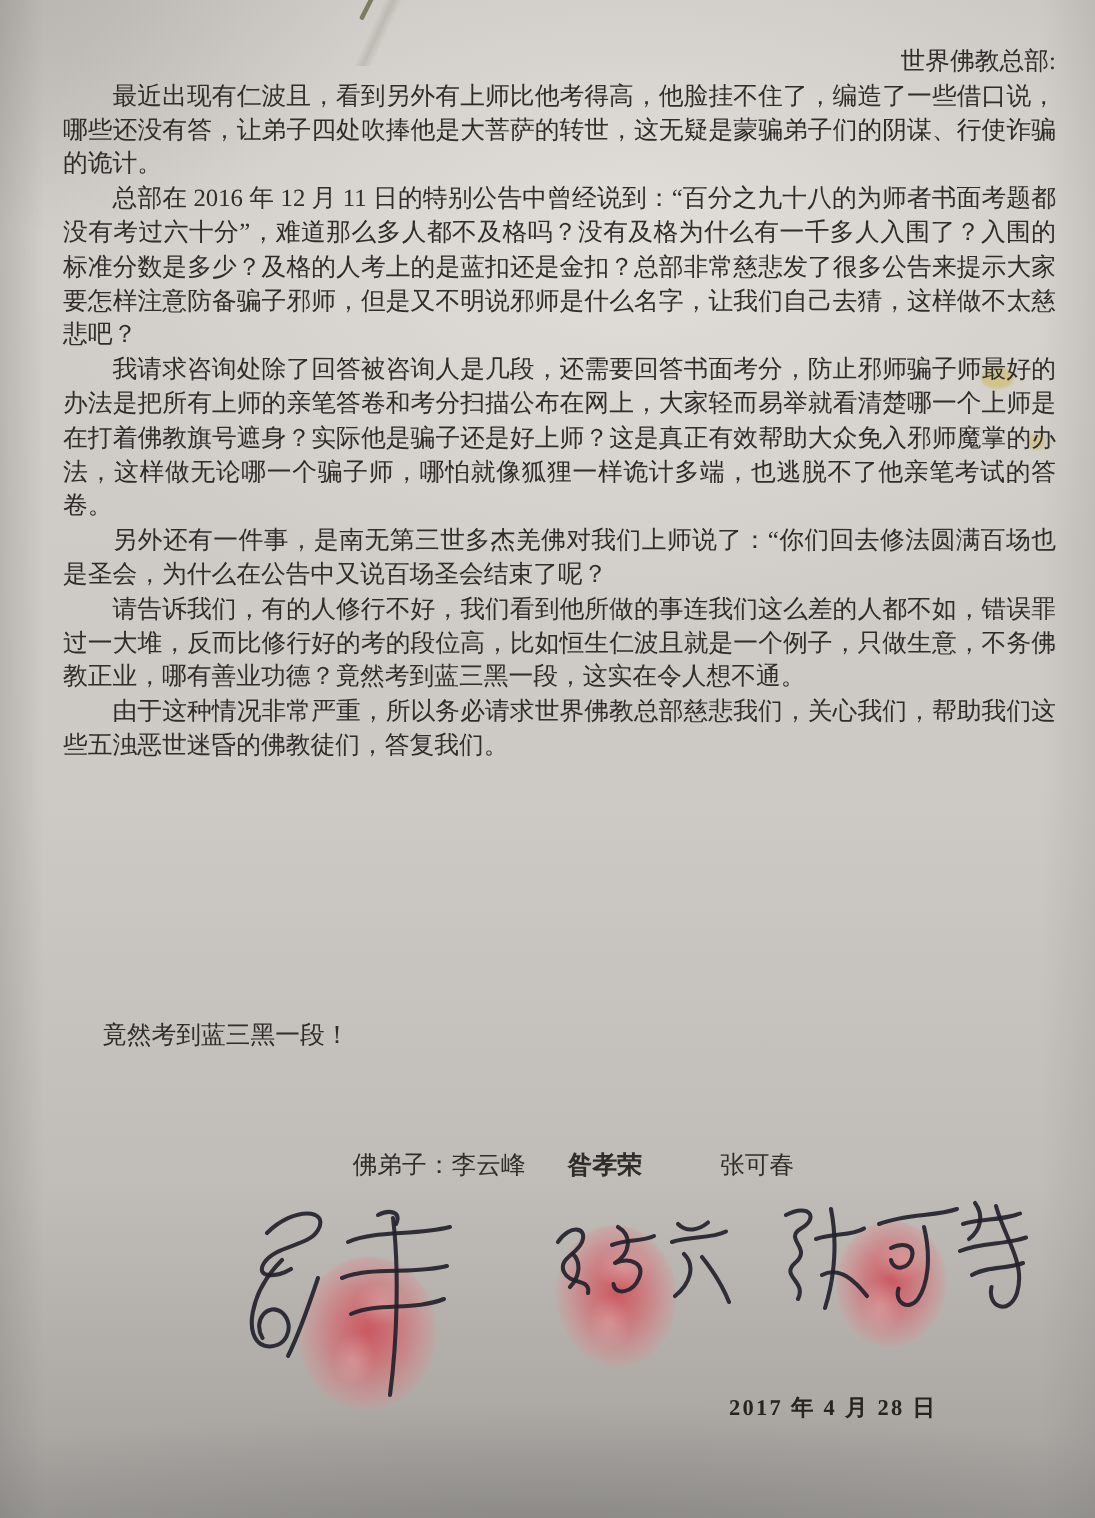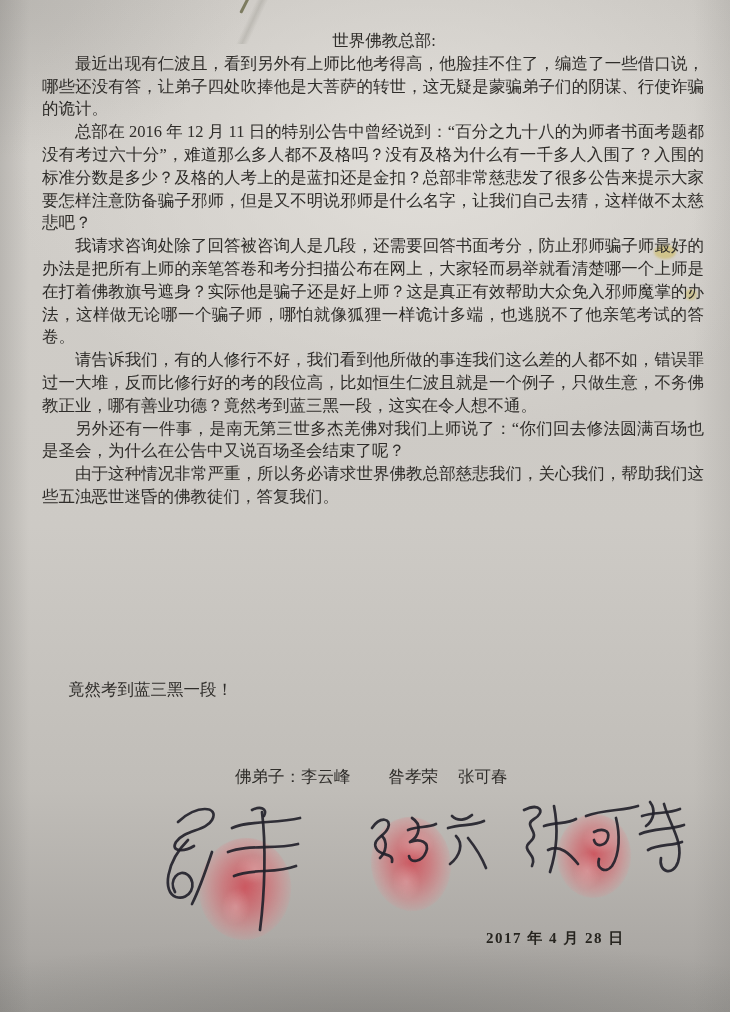--- a/index.html
+++ b/index.html
@@ -32,27 +32,27 @@
   .stain{position:absolute;border-radius:50%;filter:blur(1px);}
   .stain1{left:654px;top:245px;width:22px;height:14px;background:rgba(203,182,74,0.5);}
   .stain2{left:685px;top:289px;width:12px;height:11px;background:rgba(203,182,74,0.42);}
 
   .content{
     position:absolute;left:42px;top:30px;width:662px;
     font-size:16.5px;line-height:22.8px;color:#2f2d2a;
     text-align:justify;text-justify:inter-ideograph;
   }
   .content p{margin:0;}
-  .salutation{padding-left:22px;text-align:center;}
+  .salutation{padding-left:22px;text-align:right;}
   .par{text-indent:2em;}
 
   .homage{position:absolute;left:68px;top:679px;margin:0;font-size:16.5px;color:#2f2d2a;}
   .disciples{position:absolute;left:235px;top:766px;font-size:16.5px;color:#2f2d2a;display:flex;align-items:center;}
-  .nm2{margin-left:38px;}
-  .nm3{margin-left:20px;}
+  .nm2{margin-left:28px;font-weight:bold;}
+  .nm3{margin-left:52px;}
 
   .print{position:absolute;border-radius:50%;filter:blur(.6px);pointer-events:none;}
   .print1{left:199px;top:838px;width:92px;height:102px;transform:rotate(6deg);}
   .print2{left:371px;top:817px;width:80px;height:94px;transform:rotate(-6deg);}
   .print3{left:557px;top:814px;width:74px;height:84px;transform:rotate(3deg);}
   .print1,.print2,.print3{
     background:
       radial-gradient(ellipse 26px 20px at 58% 30%, rgba(243,216,214,0.30), rgba(243,216,214,0) 70%),
       radial-gradient(ellipse 20px 26px at 42% 68%, rgba(245,222,220,0.26), rgba(245,222,220,0) 70%),
       radial-gradient(ellipse at 50% 48%, rgba(210,64,76,0.78) 0%, rgba(217,88,97,0.58) 34%, rgba(224,116,122,0.38) 56%, rgba(229,136,140,0.16) 70%, rgba(229,136,140,0) 80%);
@@ -74,22 +74,22 @@
   <div class="crease-soft"></div>
   <div class="crease-mark"></div>
   <div class="stain stain1"></div>
   <div class="stain stain2"></div>
 
   <div class="content">
     <p class="salutation">世界佛教总部:</p>
     <p class="par">最近出现有仁波且，看到另外有上师比他考得高，他脸挂不住了，编造了一些借口说，哪些还没有答，让弟子四处吹捧他是大菩萨的转世，这无疑是蒙骗弟子们的阴谋、行使诈骗的诡计。</p>
     <p class="par">总部在 2016 年 12 月 11 日的特别公告中曾经说到：“百分之九十八的为师者书面考题都没有考过六十分”，难道那么多人都不及格吗？没有及格为什么有一千多人入围了？入围的标准分数是多少？及格的人考上的是蓝扣还是金扣？总部非常慈悲发了很多公告来提示大家要怎样注意防备骗子邪师，但是又不明说邪师是什么名字，让我们自己去猜，这样做不太慈悲吧？</p>
     <p class="par">我请求咨询处除了回答被咨询人是几段，还需要回答书面考分，防止邪师骗子师最好的办法是把所有上师的亲笔答卷和考分扫描公布在网上，大家轻而易举就看清楚哪一个上师是在打着佛教旗号遮身？实际他是骗子还是好上师？这是真正有效帮助大众免入邪师魔掌的办法，这样做无论哪一个骗子师，哪怕就像狐狸一样诡计多端，也逃脱不了他亲笔考试的答卷。</p>
+    <p class="par">另外还有一件事，是南无第三世多杰羌佛对我们上师说了：“你们回去修法圆满百场也是圣会，为什么在公告中又说百场圣会结束了呢？</p>
     <p class="par">请告诉我们，有的人修行不好，我们看到他所做的事连我们这么差的人都不如，错误罪过一大堆，反而比修行好的考的段位高，比如恒生仁波且就是一个例子，只做生意，不务佛教正业，哪有善业功德？竟然考到蓝三黑一段，这实在令人想不通。</p>
-    <p class="par">另外还有一件事，是南无第三世多杰羌佛对我们上师说了：“你们回去修法圆满百场也是圣会，为什么在公告中又说百场圣会结束了呢？</p>
     <p class="par">由于这种情况非常严重，所以务必请求世界佛教总部慈悲我们，关心我们，帮助我们这些五浊恶世迷昏的佛教徒们，答复我们。</p>
   </div>
 
   <p class="homage">竟然考到蓝三黑一段！</p>
 
   <div class="disciples">
     <span>佛弟子：</span>
       <span>李云峰</span>
     <span class="nm2">昝孝荣</span>
     <span class="nm3">张可春</span>

